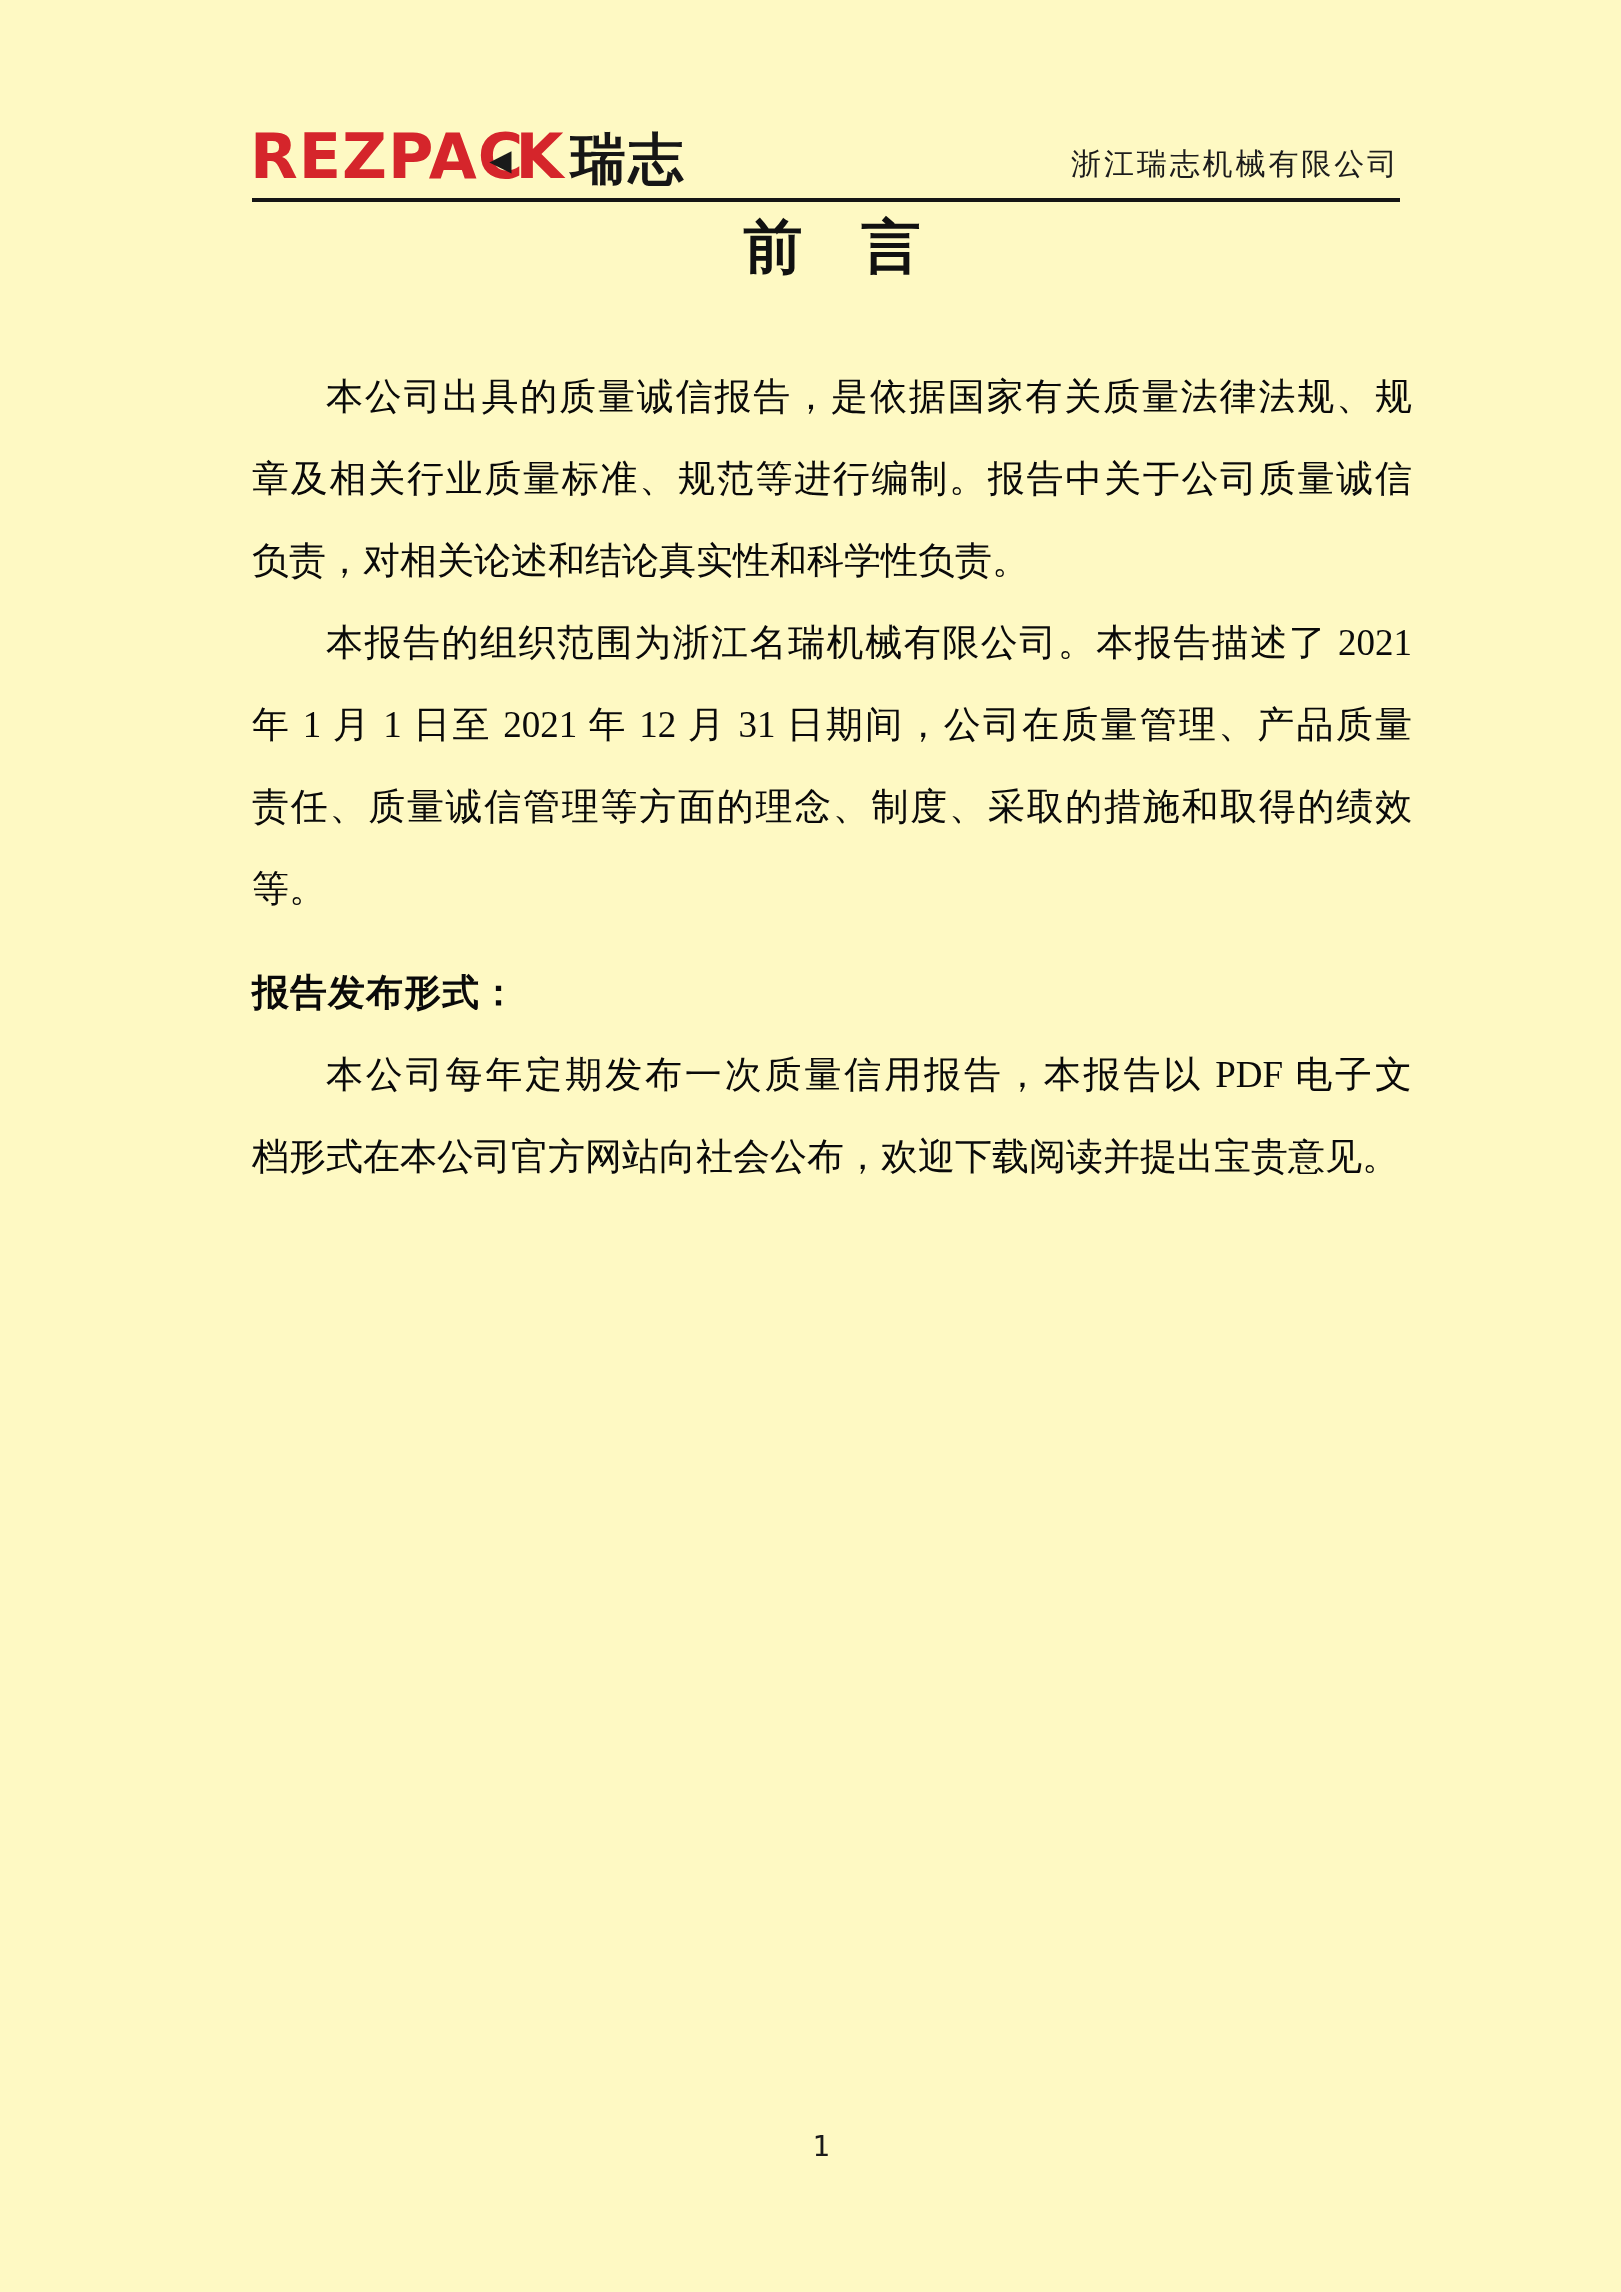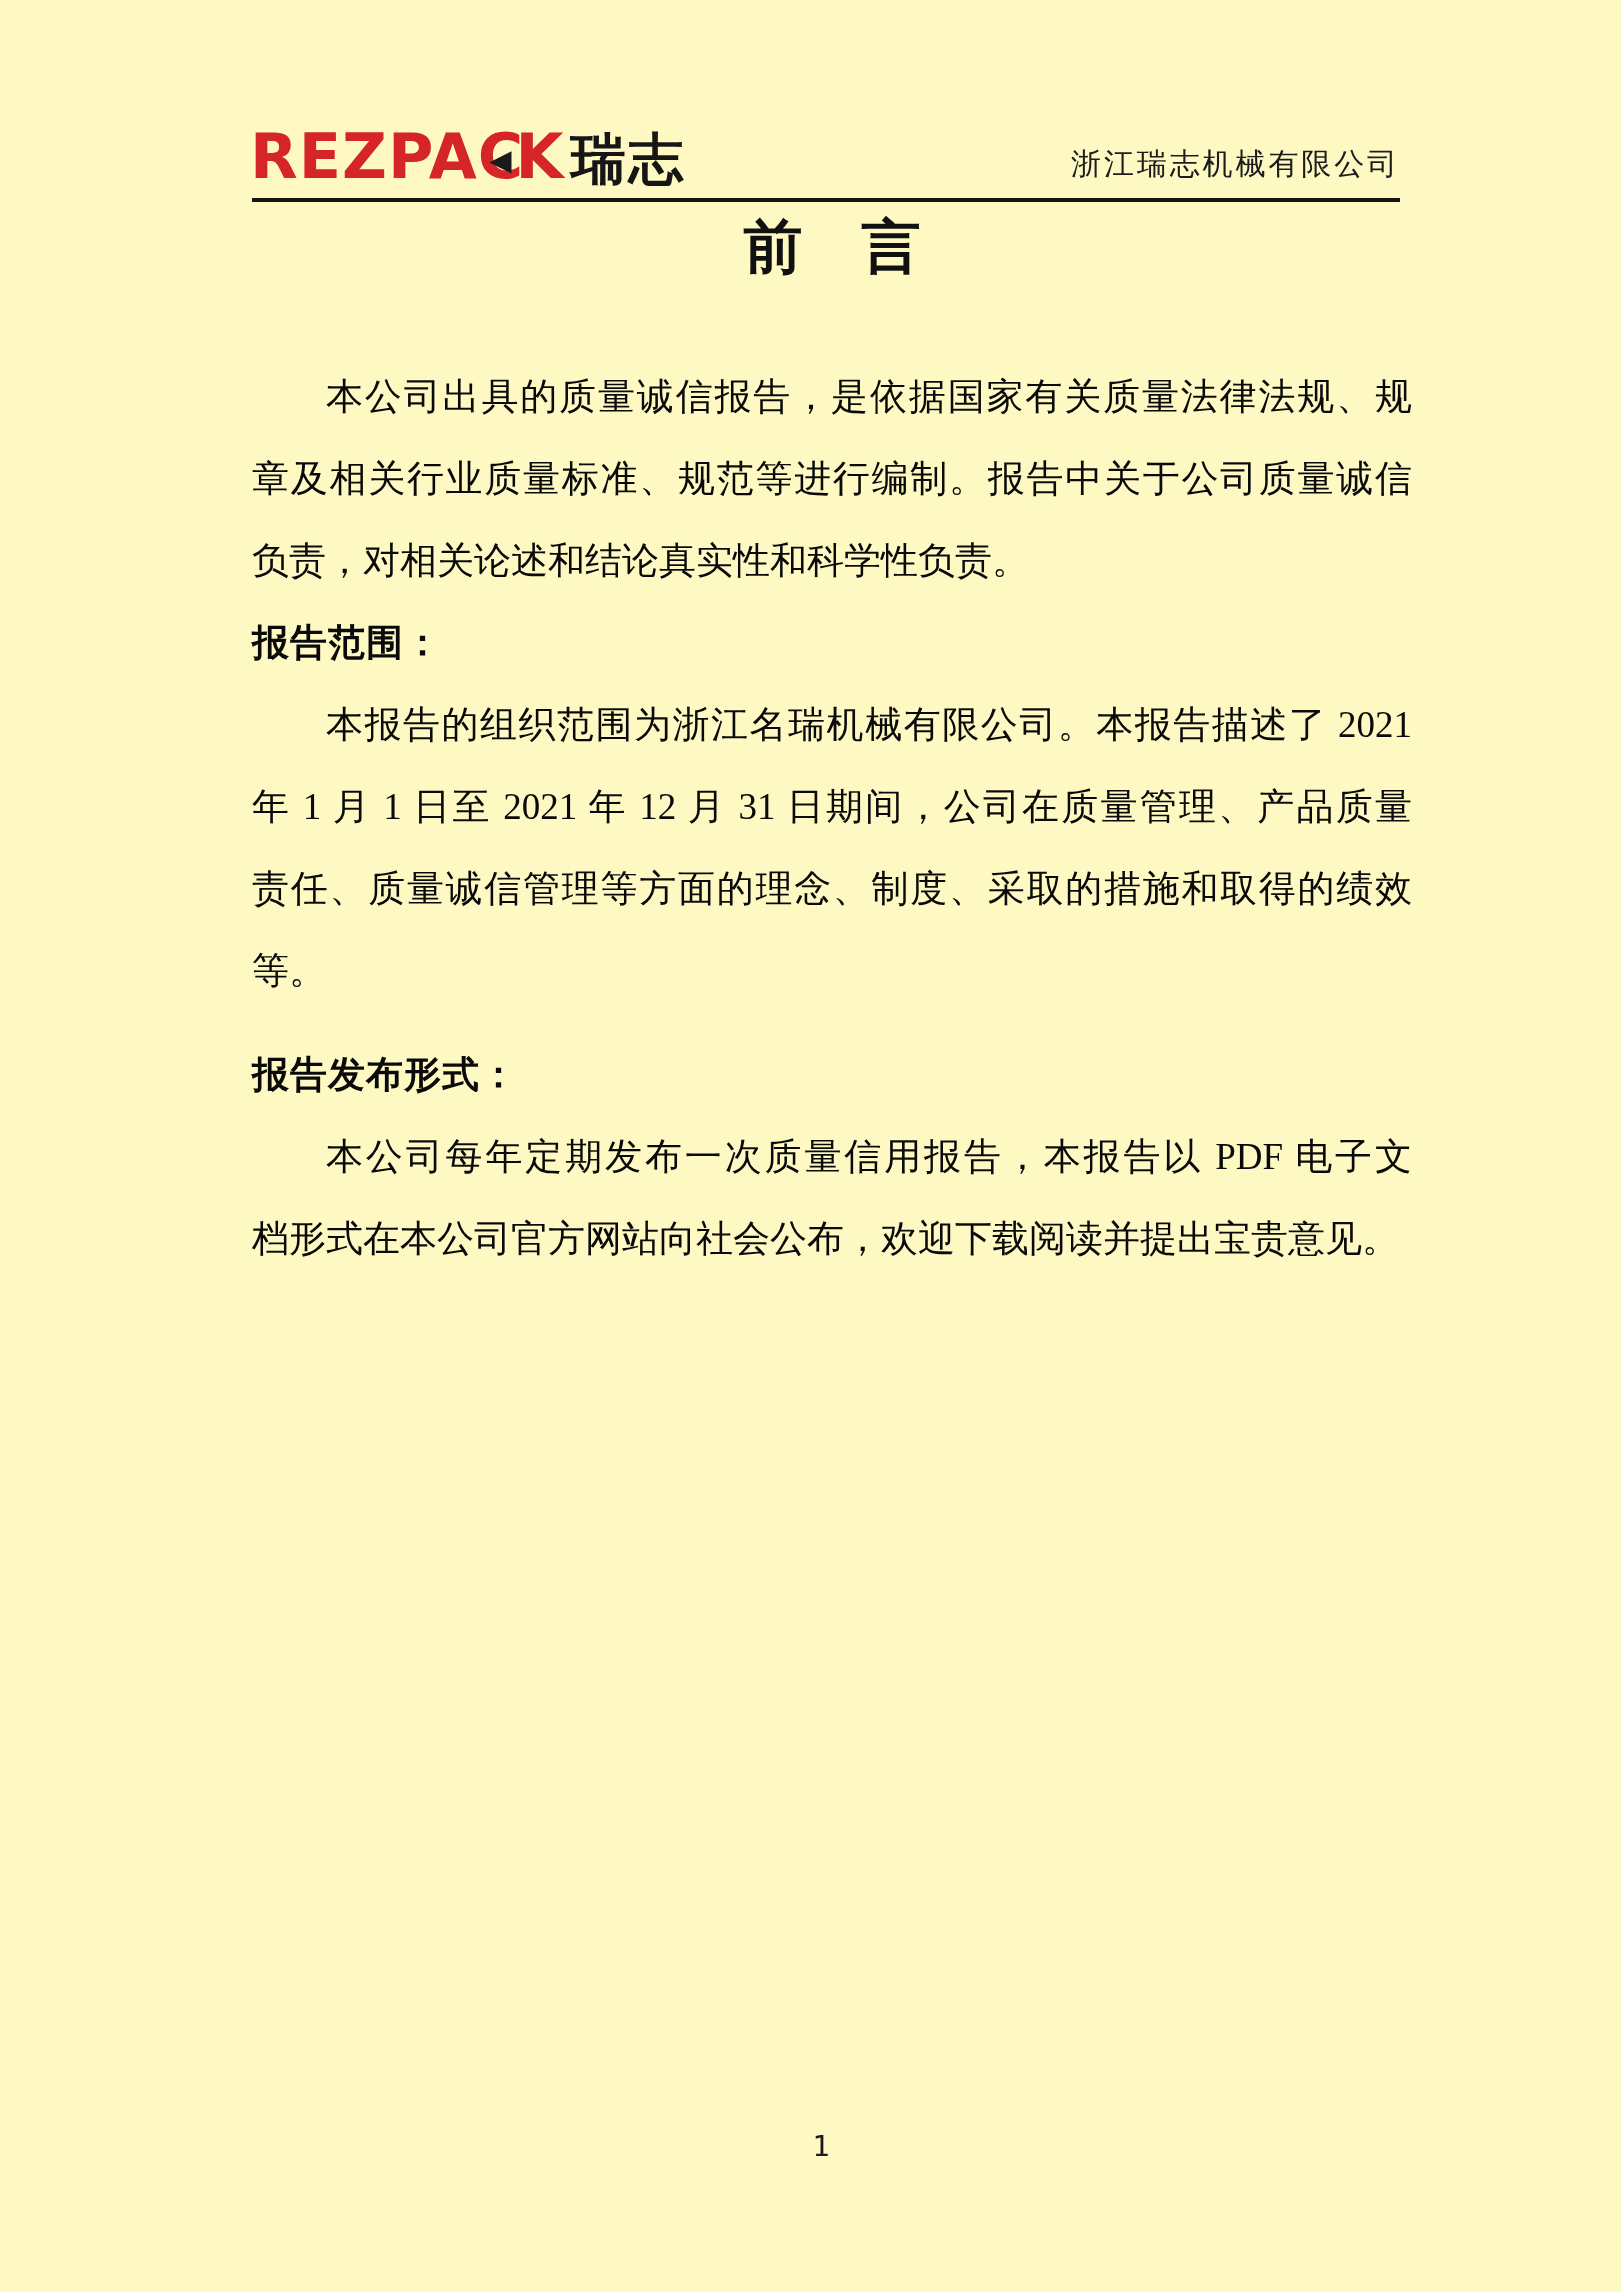--- a/index.html
+++ b/index.html
@@ -131,21 +131,20 @@
   <h1 class="doc-title">前　言</h1>
 
   <main class="content">
 
     <div>
       <div class="line first">本公司出具的质量诚信报告，是依据国家有关质量法律法规、规</div>
       <div class="line">章及相关行业质量标准、规范等进行编制。报告中关于公司质量诚信</div>
       <div class="line last">负责，对相关论述和结论真实性和科学性负责。</div>
     </div>
 
-    <div class="heading">报告范围：</div>
 
     <div>
       <div class="line first">本报告的组织范围为浙江名瑞机械有限公司。本报告描述了 2021</div>
       <div class="line">年 1 月 1 日至 2021 年 12 月 31 日期间，公司在质量管理、产品质量</div>
       <div class="line">责任、质量诚信管理等方面的理念、制度、采取的措施和取得的绩效</div>
       <div class="line last">等。</div>
     </div>
 
     <div class="heading spaced">报告发布形式：</div>
 

